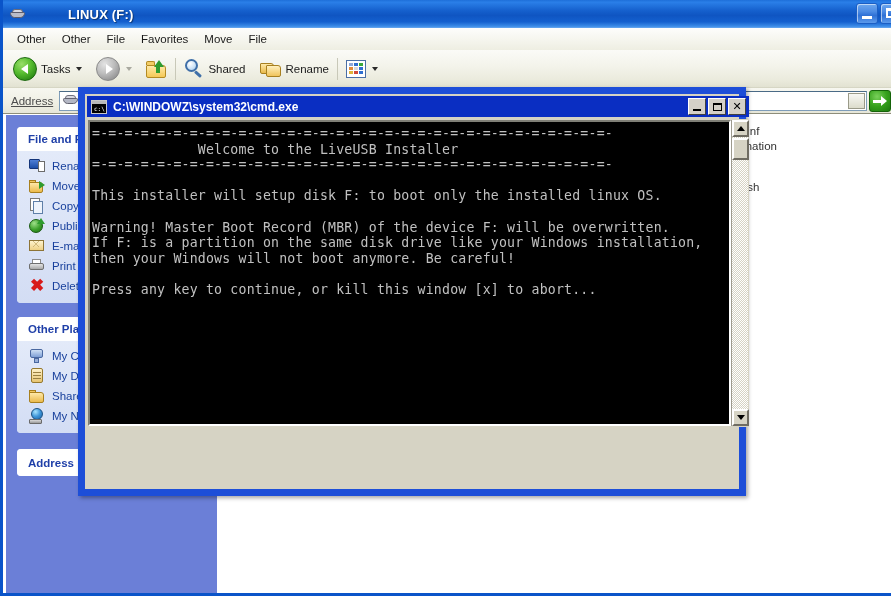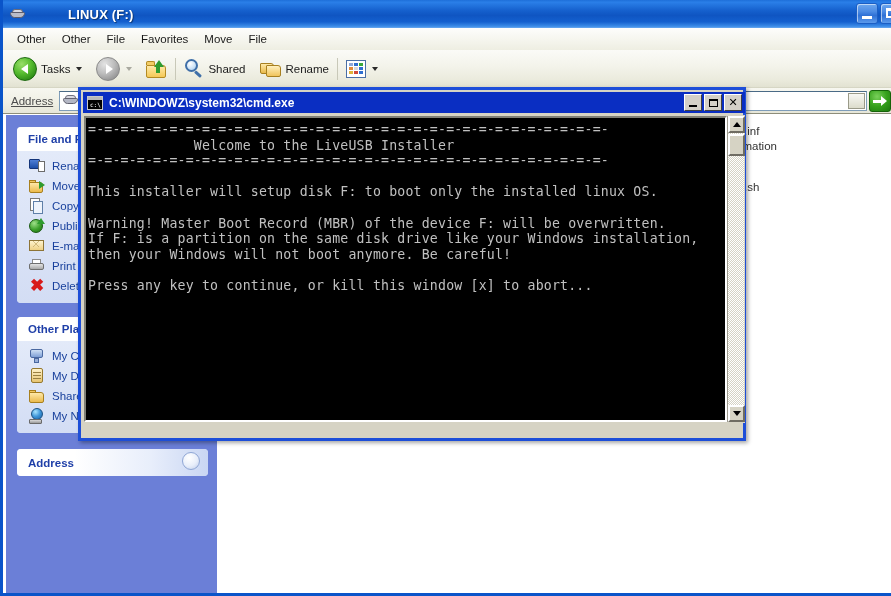--- a/index.html
+++ b/index.html
@@ -499,23 +499,23 @@
     position: absolute;
     font-size: 11.5px;
     color: #333333;
     white-space: nowrap;
   }
 
   
   .cmdwin {
     position: absolute;
     left: 78px; top: 87px;
-    width: 668px; height: 354px;
+    width: 668px; height: 409px;
     background: #d6d3c4;
-    border: 3px solid #1d4ed8;
+    border: 7px solid #1d4ed8;
     box-sizing: border-box;
     box-shadow: 2px 2px 4px rgba(0,0,0,0.35);
   }
   .cmd-title {
     position: absolute;
     left: 2px; top: 2px;
     width: 662px; height: 21px;
     background: #0a2ec2;
     display: flex;
     align-items: center;

